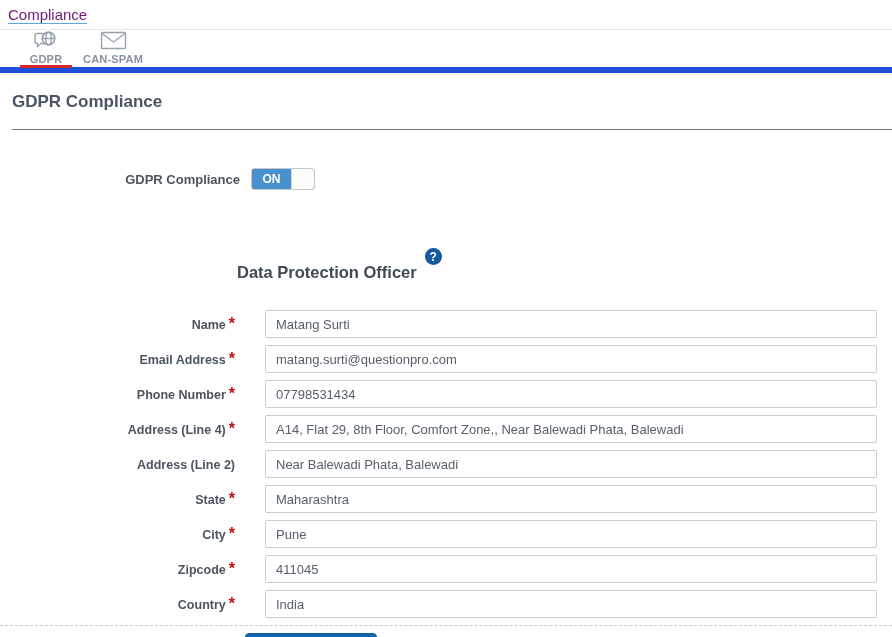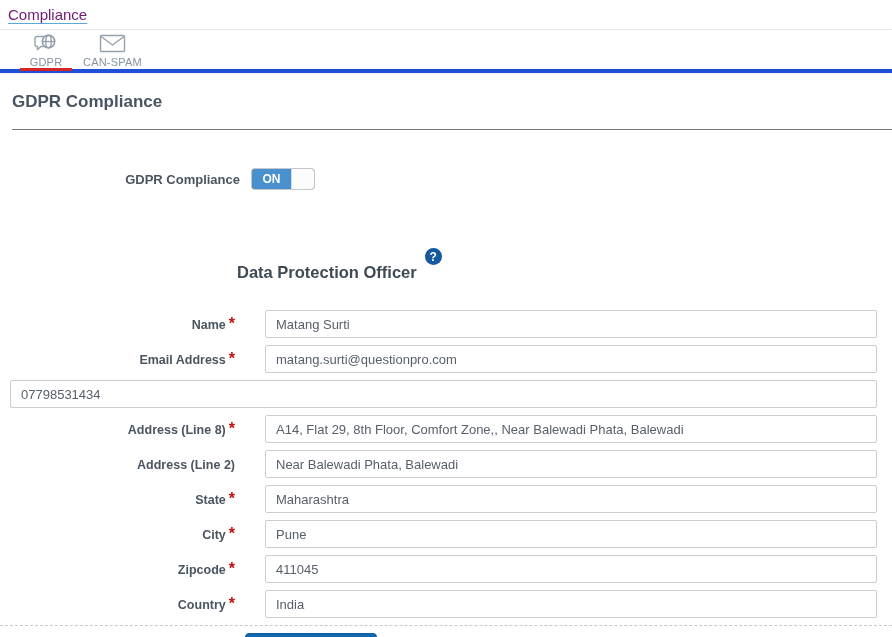--- a/index.html
+++ b/index.html
@@ -8,22 +8,22 @@
 
   
   .topbar { padding: 6px 8px 5px 8px; border-bottom: 1px solid #e7e9eb; }
   .breadcrumb-link {
     font-size: 15px; font-weight: 500; color: #701a75; cursor: pointer;
     text-decoration: underline; text-decoration-color: #58aadb; text-underline-offset: 3px;
   }
 
   
   .tabbar {
-    display: flex; align-items: center; height: 43px; padding-left: 20px;
-    border-bottom: 4px solid #1d4ed8; box-shadow: 0 1px 2px rgba(0,0,0,0.07);
+    display: flex; align-items: flex-end; height: 43px; padding-left: 20px;
+    border-bottom: 6px solid #1d4ed8; box-shadow: 0 1px 2px rgba(0,0,0,0.07); font-weight: bold;
   }
   .tab {
     display: flex; flex-direction: column; align-items: center; justify-content: center;
     min-width: 52px; padding: 3px 3px 0 3px; margin-right: 8px; cursor: pointer;
     border-bottom: 3px solid transparent; margin-bottom: -1px;
   }
   .tab.active { border-bottom-color: #d32727; }
   .tab .tab-label { font-size: 11px; color: #8593a3; margin-top: 2px; letter-spacing: 0.2px; }
   .tab svg { display: block; }
 
@@ -125,25 +125,26 @@
     <span class="field-label-wrap"><span class="lbl">Name</span><span class="req">*</span></span>
     <input class="field-input" type="text" value="Matang Surti" style="">
   </div>
 
   <div class="form-row">
     <span class="field-label-wrap"><span class="lbl">Email Address</span><span class="req">*</span></span>
     <input class="field-input" type="text" value="matang.surti@questionpro.com" style="">
   </div>
 
   <div class="form-row">
+    <span class="field-label-wrap"><span class="lbl">Phone Number</span><span class="req">*</span></span>
     <input class="field-input" type="text" value="07798531434" style="">
   </div>
 
   <div class="form-row">
-    <span class="field-label-wrap"><span class="lbl">Address (Line 8)</span><span class="req">*</span></span>
+    <span class="field-label-wrap"><span class="lbl">Address (Line 4)</span><span class="req">*</span></span>
     <input class="field-input" type="text" value="A14, Flat 29, 8th Floor, Comfort Zone,, Near Balewadi Phata, Balewadi" style="">
   </div>
 
   <div class="form-row">
     <span class="field-label-wrap"><span class="lbl">Address (Line 2)</span></span>
     <input class="field-input" type="text" value="Near Balewadi Phata, Balewadi" style="">
   </div>
 
   <div class="form-row">
     <span class="field-label-wrap"><span class="lbl">State</span><span class="req">*</span></span>

